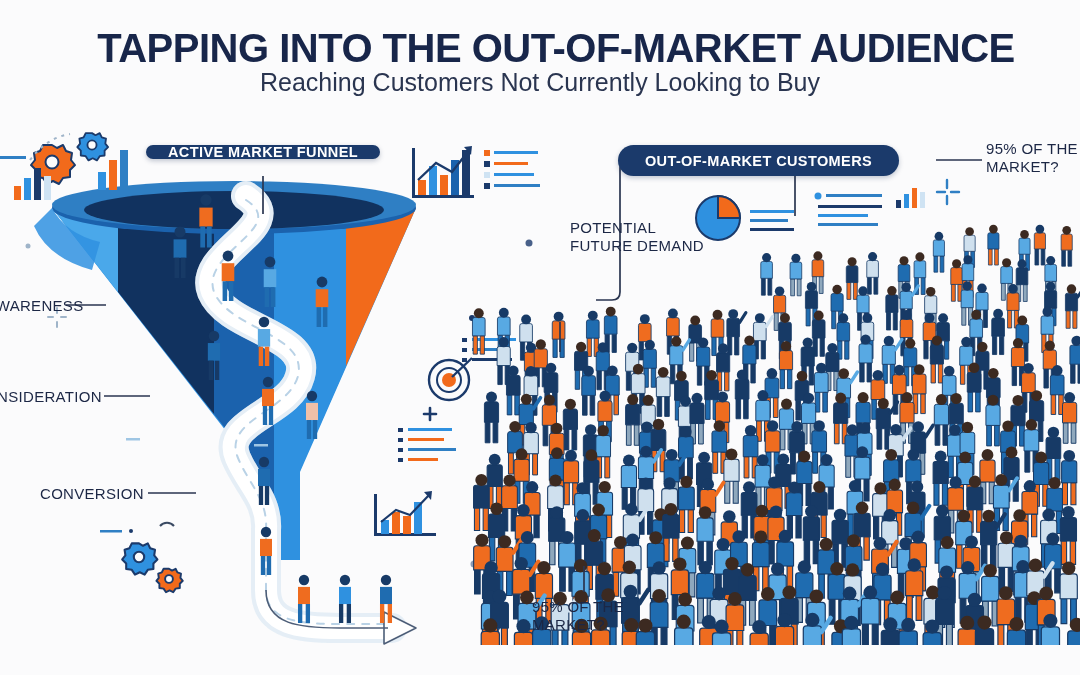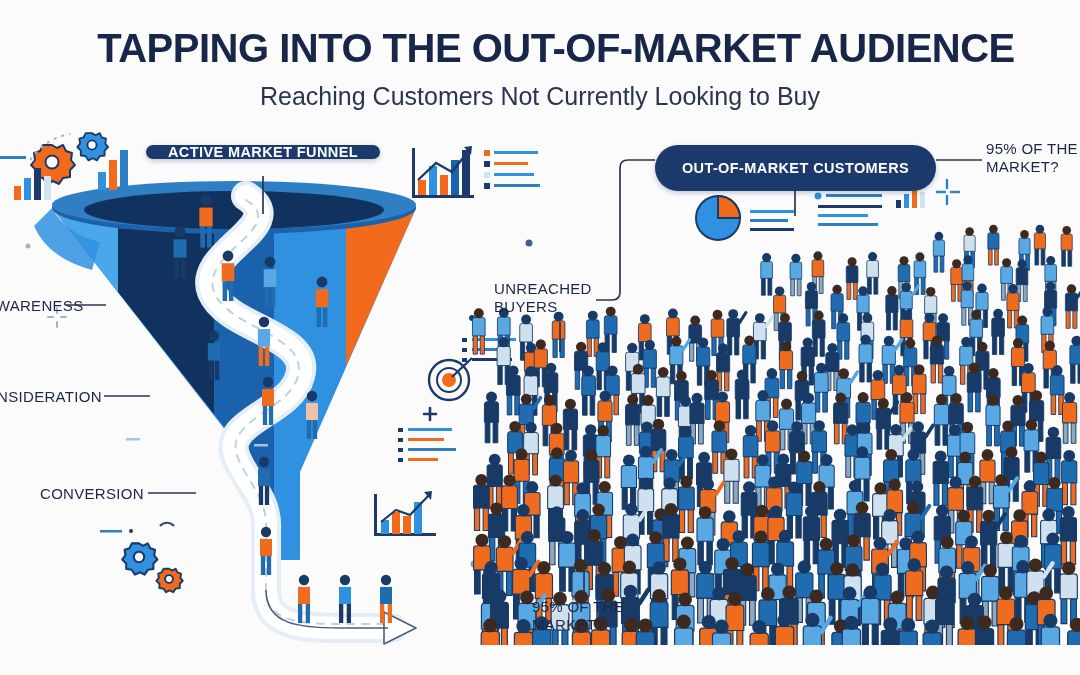--- a/index.html
+++ b/index.html
@@ -26,21 +26,21 @@
     width: 1080px;
     text-align: center;
     font-size: 40px;
     font-weight: bold;
     letter-spacing: -0.5px;
     color: #18264a;
     white-space: nowrap;
   }
   #subtitle {
     position: absolute;
-    top: 82px;
+    top: 68px;
     left: 0;
     width: 1080px;
     text-align: center;
     font-size: 25px;
     font-weight: normal;
     color: #2a3550;
     white-space: nowrap;
   }
 
   
@@ -52,21 +52,21 @@
     font-weight: bold;
     letter-spacing: 0.4px;
     border-radius: 999px;
     display: flex;
     align-items: center;
     justify-content: center;
     white-space: nowrap;
     box-shadow: 0 2px 5px rgba(20,40,80,0.25);
   }
   #pill-active  { left: 146px; top: 145px; width: 234px; height: 14px; }
-  #pill-oom     { left: 655px; top: 145px; width: 281px; height: 46px; }
+  #pill-oom     { left: 618px; top: 145px; width: 281px; height: 31px; }
 
   
   .lbl {
     position: absolute;
     color: #1c2745;
     font-weight: normal;
     font-size: 15px;
     letter-spacing: 0.3px;
     line-height: 1.22;
     white-space: nowrap;
@@ -1975,25 +1975,25 @@
     </g>
   </svg>
 
   <div class="pill" id="pill-active">ACTIVE MARKET FUNNEL</div>
   <div class="pill" id="pill-oom">OUT-OF-MARKET CUSTOMERS</div>
 
   <div class="lbl" id="lbl-awareness">AWARENESS</div>
   <div class="lbl" id="lbl-consideration">CONSIDERATION</div>
   <div class="lbl" id="lbl-conversion">CONVERSION</div>
 
-  <div class="lbl" id="lbl-unreached">
-    <span>UNREACHED</span>
-    <span class="l2">BUYERS</span>
+
+  <div class="lbl" id="lbl-potential">
+    <span>POTENTIAL</span>
+    <span class="l2">FUTURE DEMAND</span>
   </div>
-
 
   <div class="lbl" id="lbl-pct-top">
     <span>95% OF THE</span>
     <span class="l2">MARKET?</span>
   </div>
 
   <div class="lbl" id="lbl-pct-bottom">
     <span>95% OF THE</span>
     <span class="l2">MARKET?</span>
   </div>

